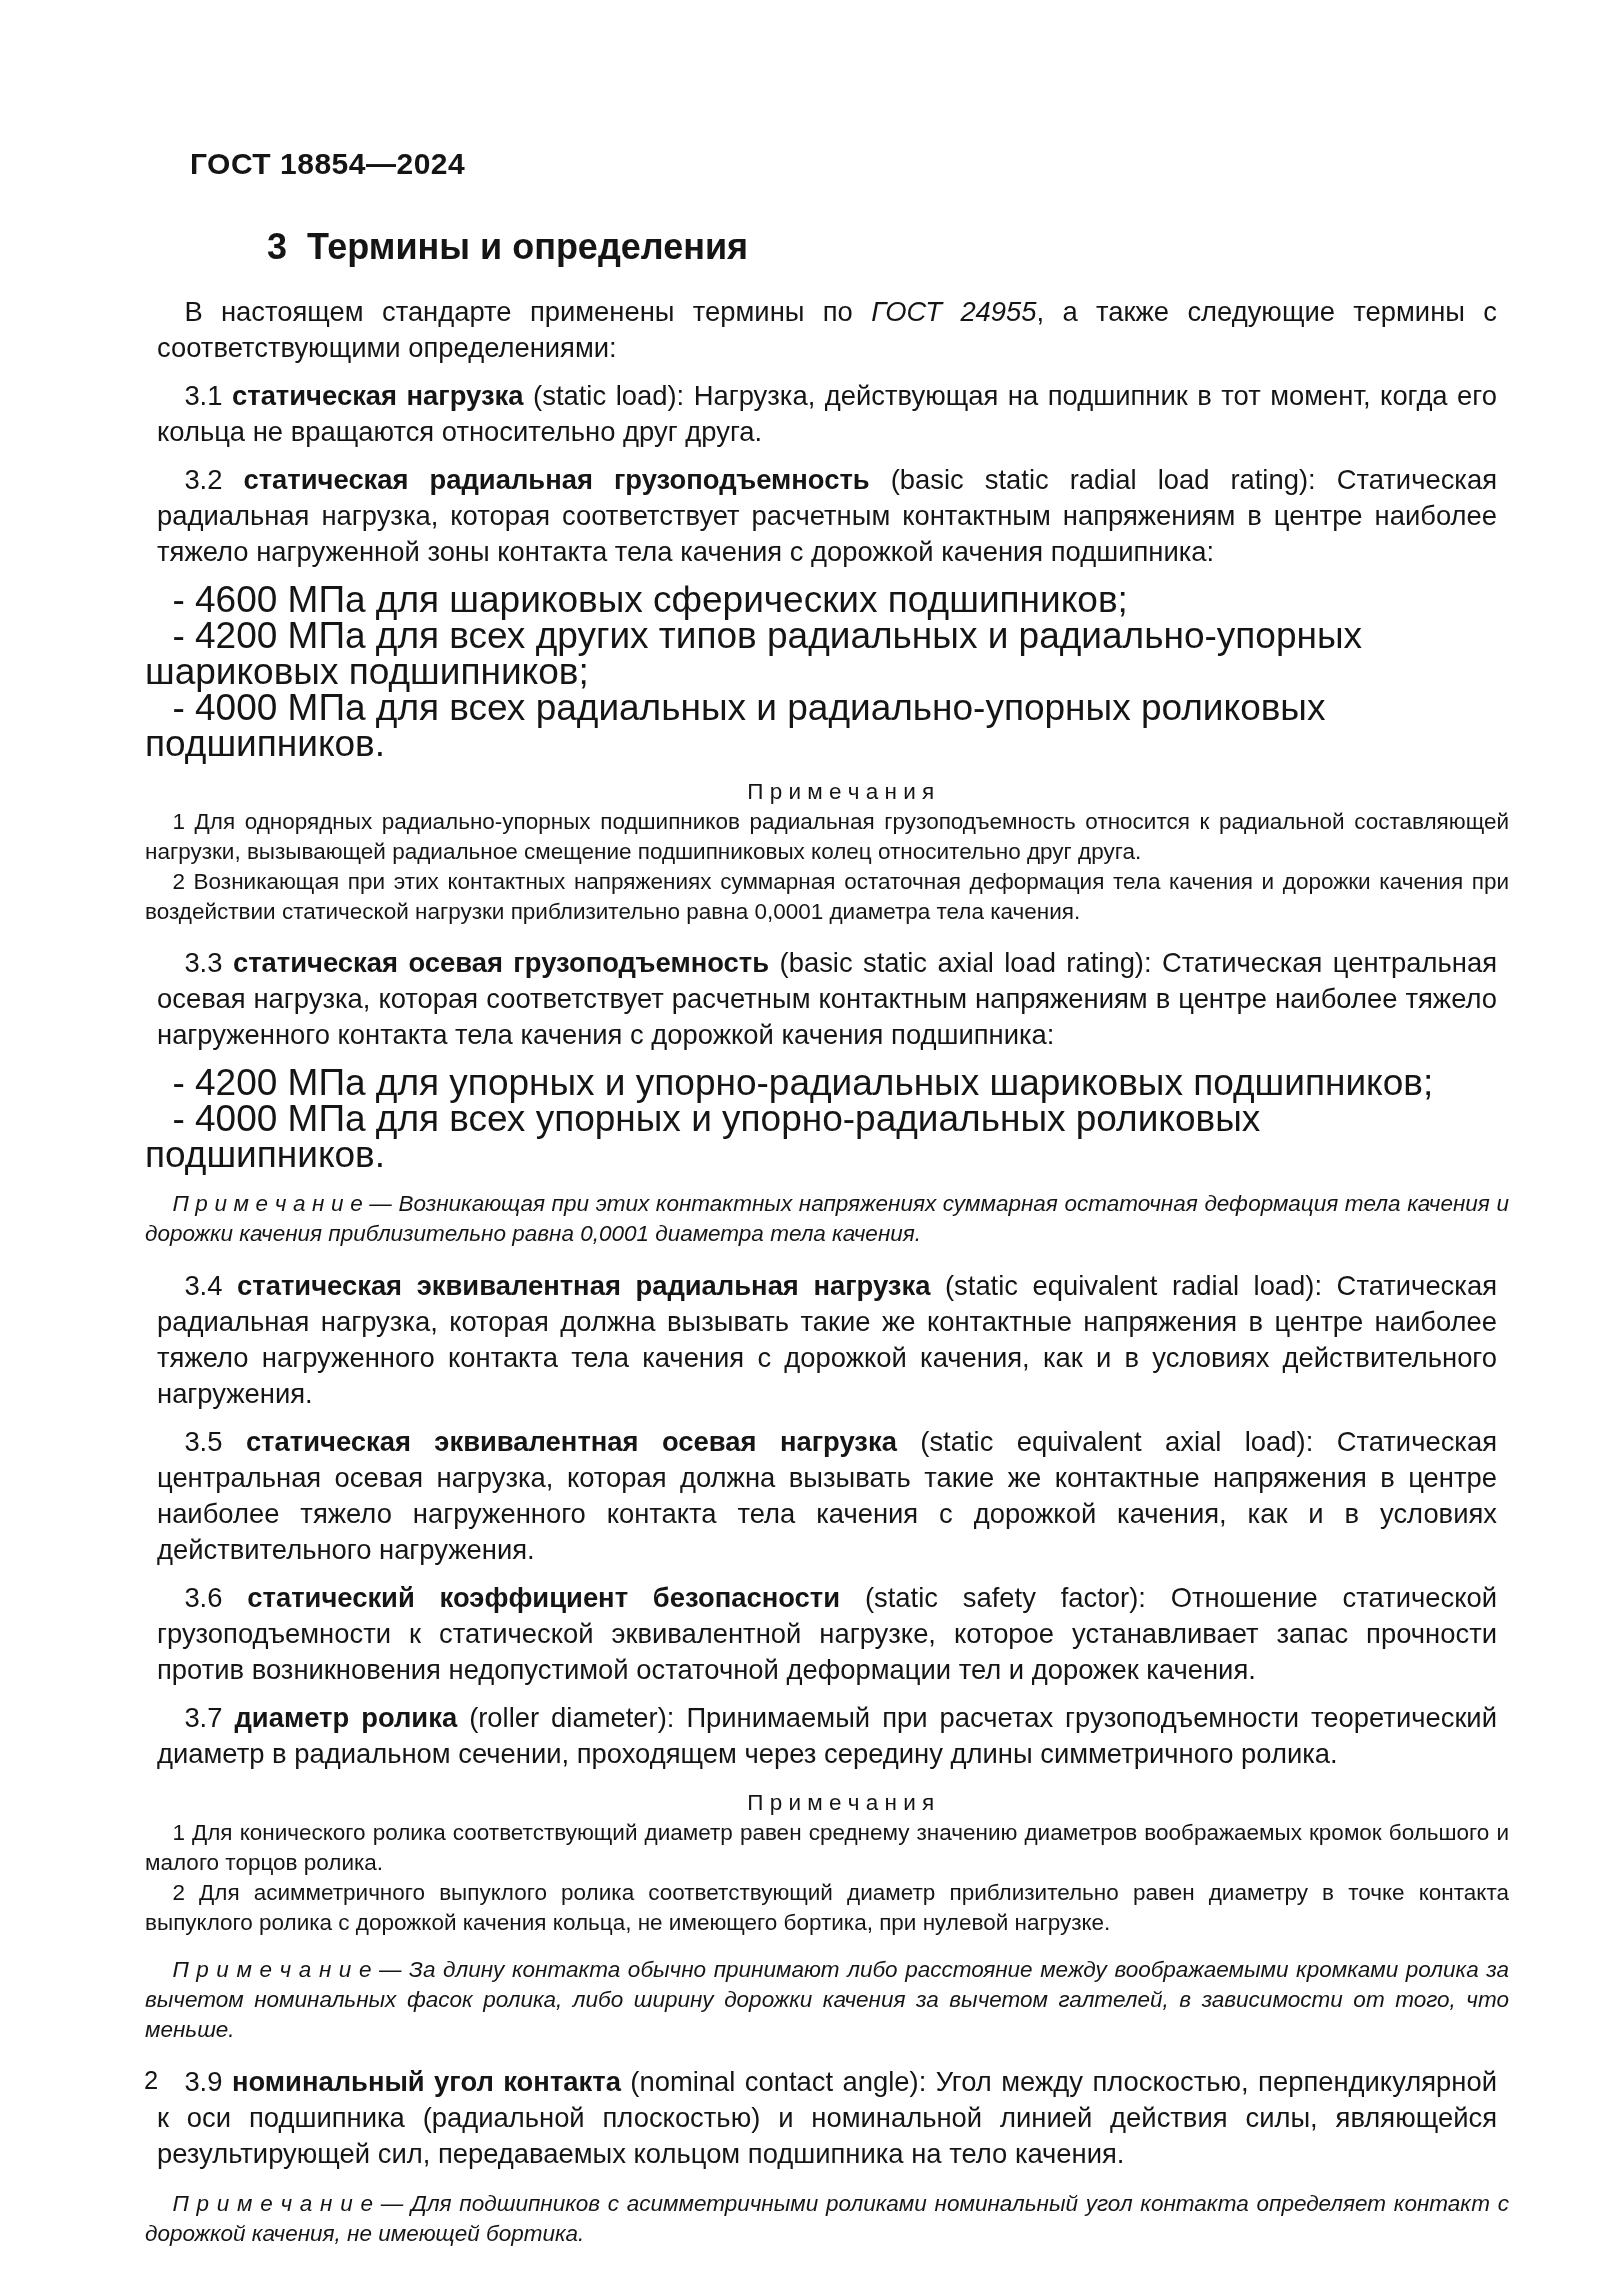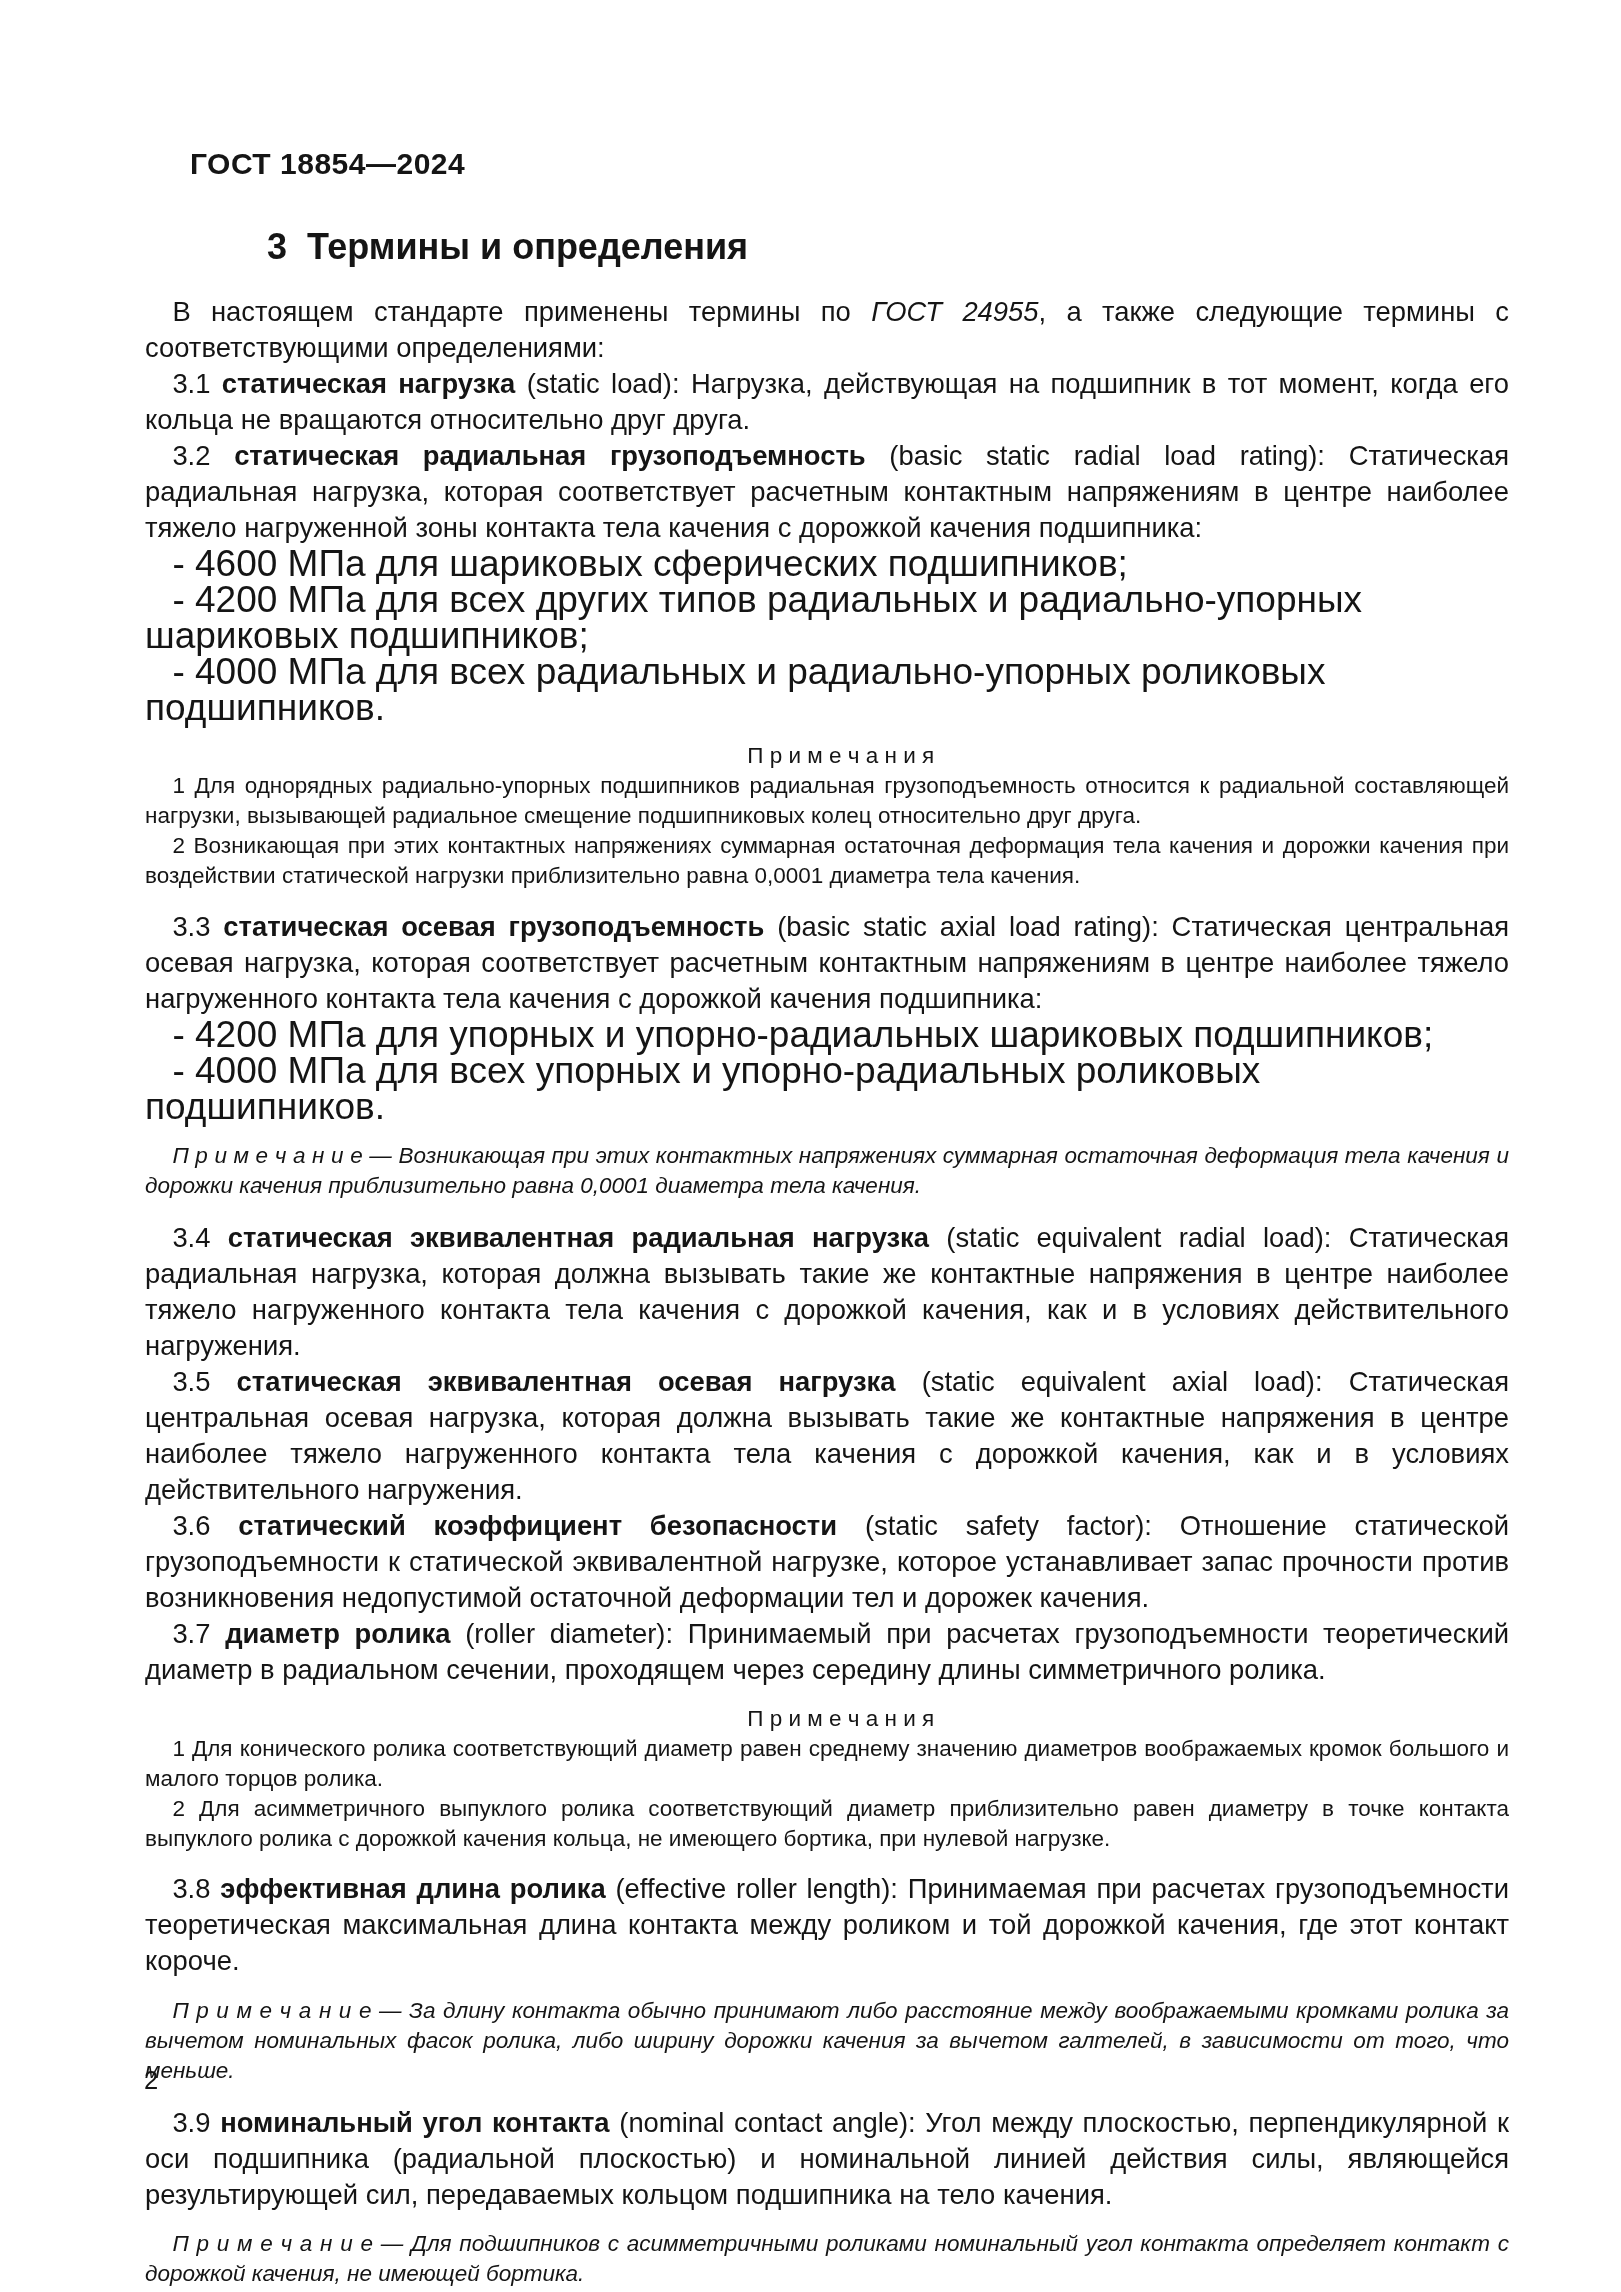--- a/index.html
+++ b/index.html
@@ -22,21 +22,21 @@
     font-weight: bold;
     letter-spacing: 0.5px;
   }
   .section-title {
     margin: 45px 0 25.5px 122px;
     font-size: 36px;
     font-weight: bold;
     white-space: pre-wrap;
   }
   .para {
-    margin: 0;
+    margin: 12px;
     font-size: 27.4px;
     line-height: 36px;
     text-align: justify;
     text-indent: 27.4px;
   }
   .item {
     margin: 0;
     font-size: 37px;
     line-height: 36px;
     text-indent: 27.4px;
@@ -95,21 +95,20 @@
   <p class="para"><span>3.6</span> <b>статический коэффициент безопасности</b> <span>(static safety factor): Отношение статической грузоподъемности к статической эквивалентной нагрузке, которое устанавливает запас прочности против возникновения недопустимой остаточной деформации тел и дорожек качения.</span></p>
 
   <p class="para"><span>3.7</span> <b>диаметр ролика</b> <span>(roller diameter): Принимаемый при расчетах грузоподъемности теоретический диаметр в радиальном сечении, проходящем через середину длины симметричного ролика.</span></p>
 
   <div class="note-block">
     <p class="note note-title">П р и м е ч а н и я</p>
     <p class="note">1 Для конического ролика соответствующий диаметр равен среднему значению диаметров воображаемых кромок большого и малого торцов ролика.</p>
     <p class="note">2 Для асимметричного выпуклого ролика соответствующий диаметр приблизительно равен диаметру в точке контакта выпуклого ролика с дорожкой качения кольца, не имеющего бортика, при нулевой нагрузке.</p>
   </div>
 
-  <p class="para"><span>3.8</span> <b>эффективная длина ролика</b> <span>(effective roller length): Принимаемая при расчетах грузоподъемности теоретическая максимальная длина контакта между роликом и той дорожкой качения, где этот контакт короче.</span></p>
 
   <p class="note note-single">П р и м е ч а н и е  — За длину контакта обычно принимают либо расстояние между воображаемыми кромками ролика за вычетом номинальных фасок ролика, либо ширину дорожки качения за вычетом галтелей, в зависимости от того, что меньше.</p>
 
   <p class="para"><span>3.9</span> <b>номинальный угол контакта</b> <span>(nominal contact angle): Угол между плоскостью, перпендикулярной к оси подшипника (радиальной плоскостью) и номинальной линией действия силы, являющейся результирующей сил, передаваемых кольцом подшипника на тело качения.</span></p>
 
   <p class="note note-single">П р и м е ч а н и е  — Для подшипников с асимметричными роликами номинальный угол контакта определяет контакт с дорожкой качения, не имеющей бортика.</p>
 
   <div class="page-number">2</div>
 
 </div>

